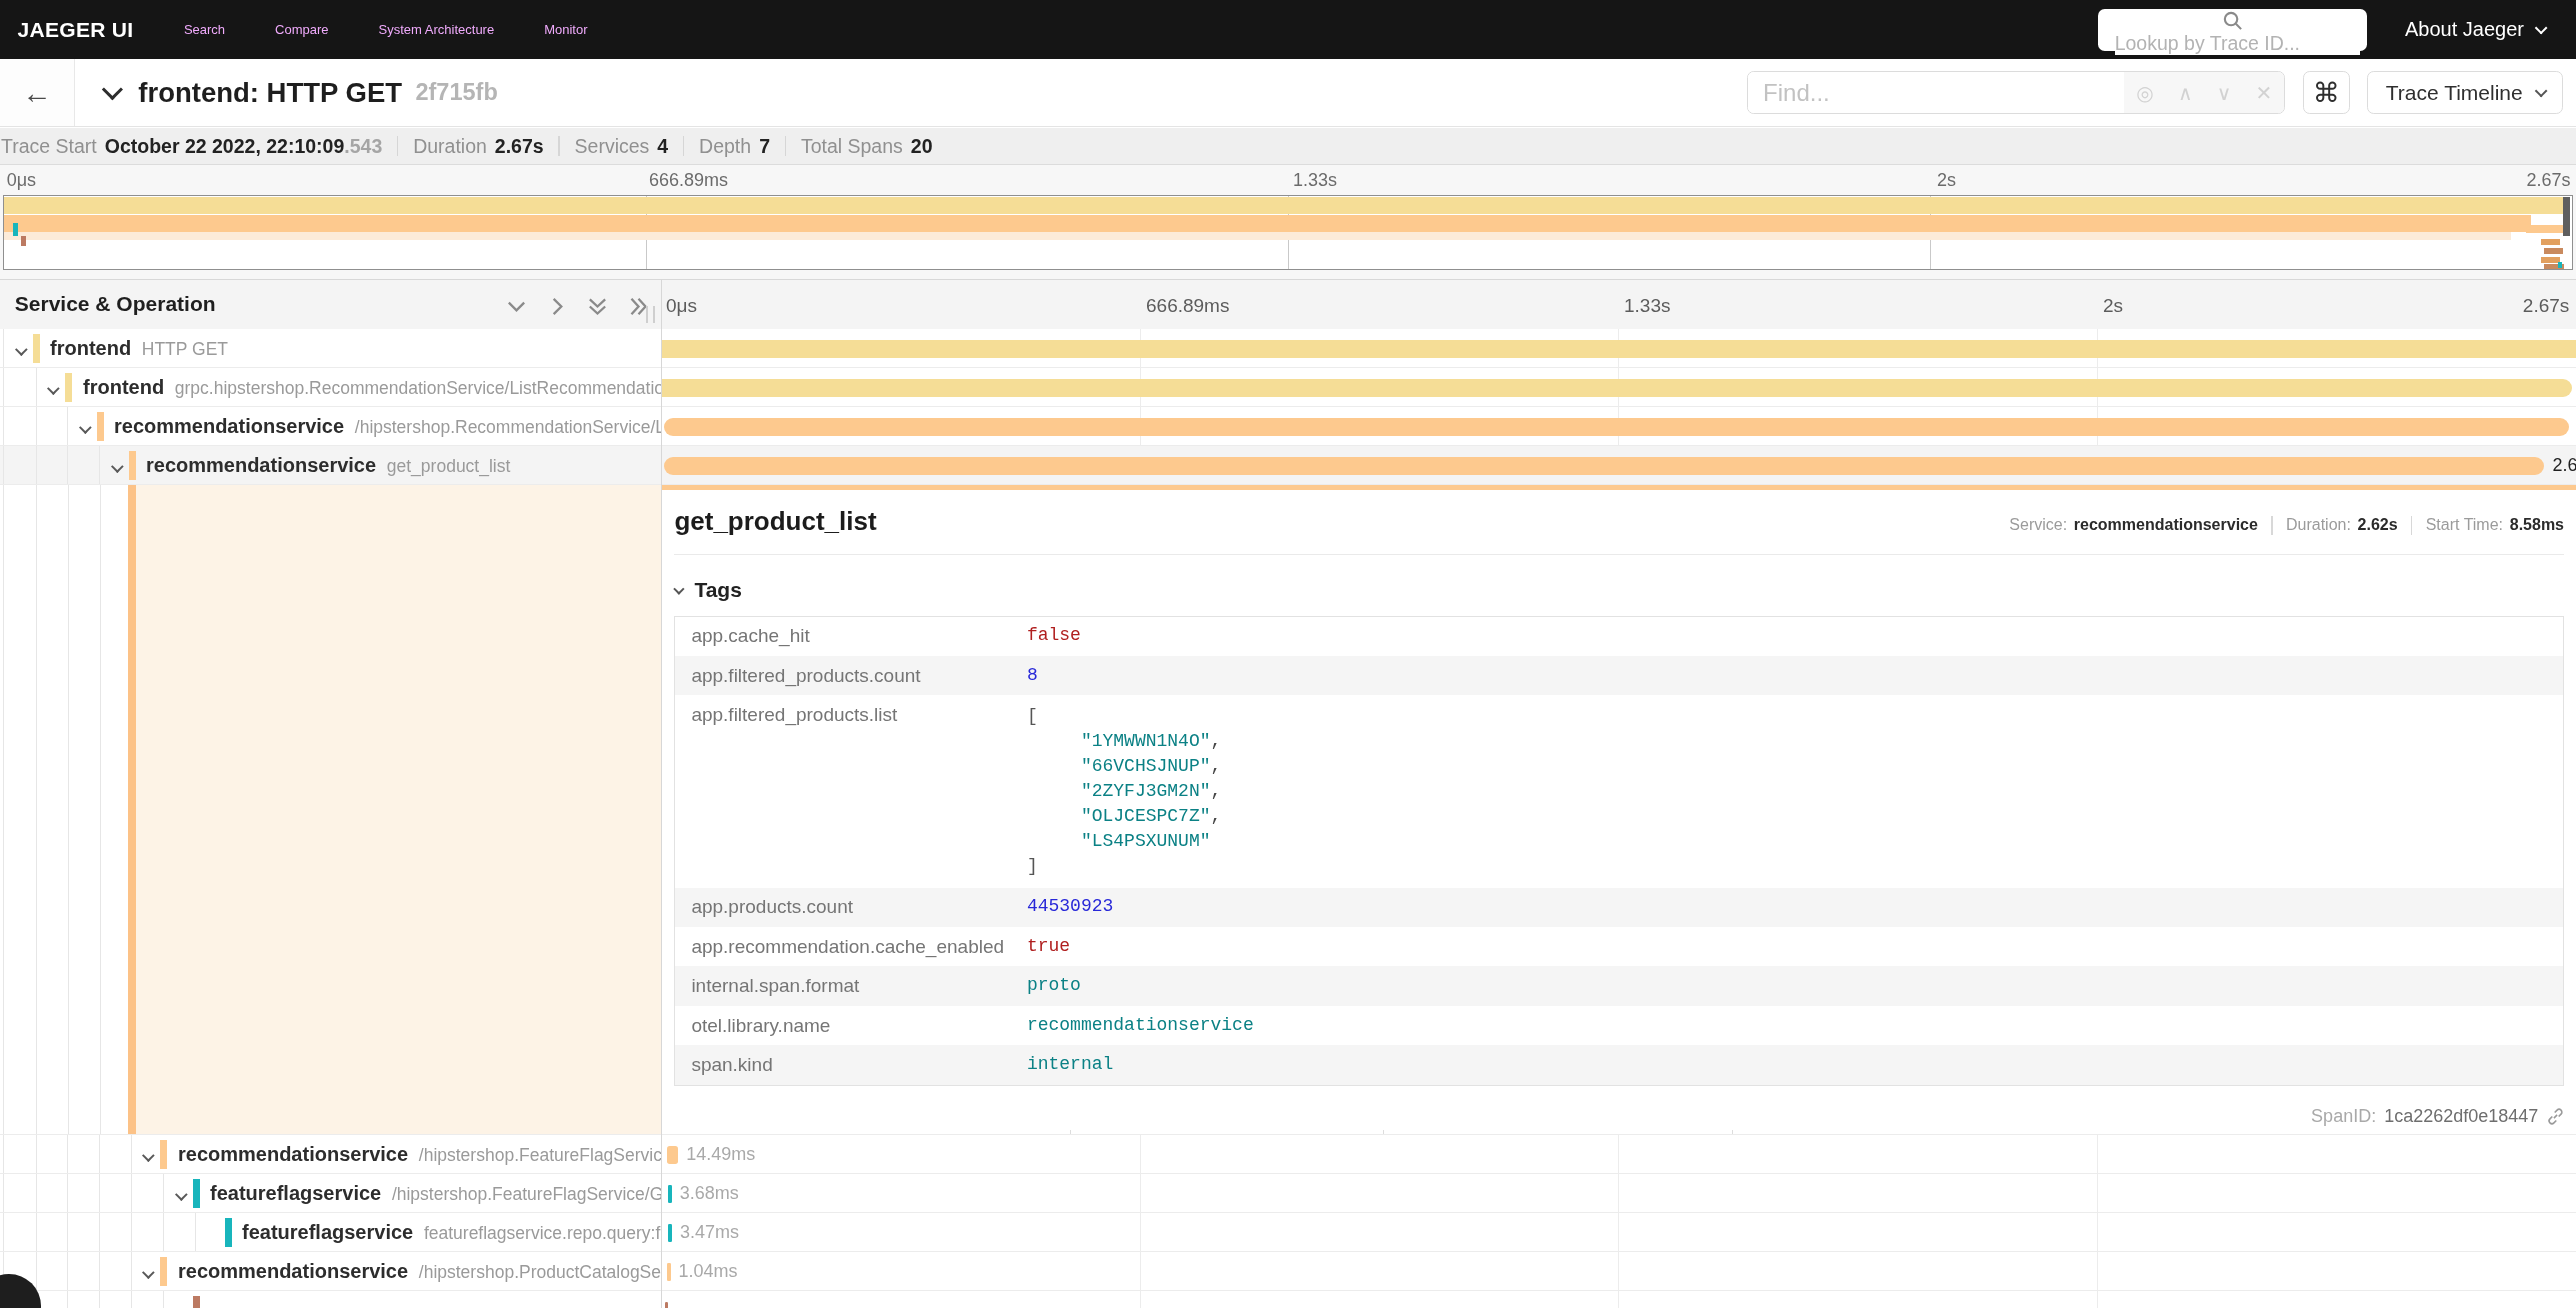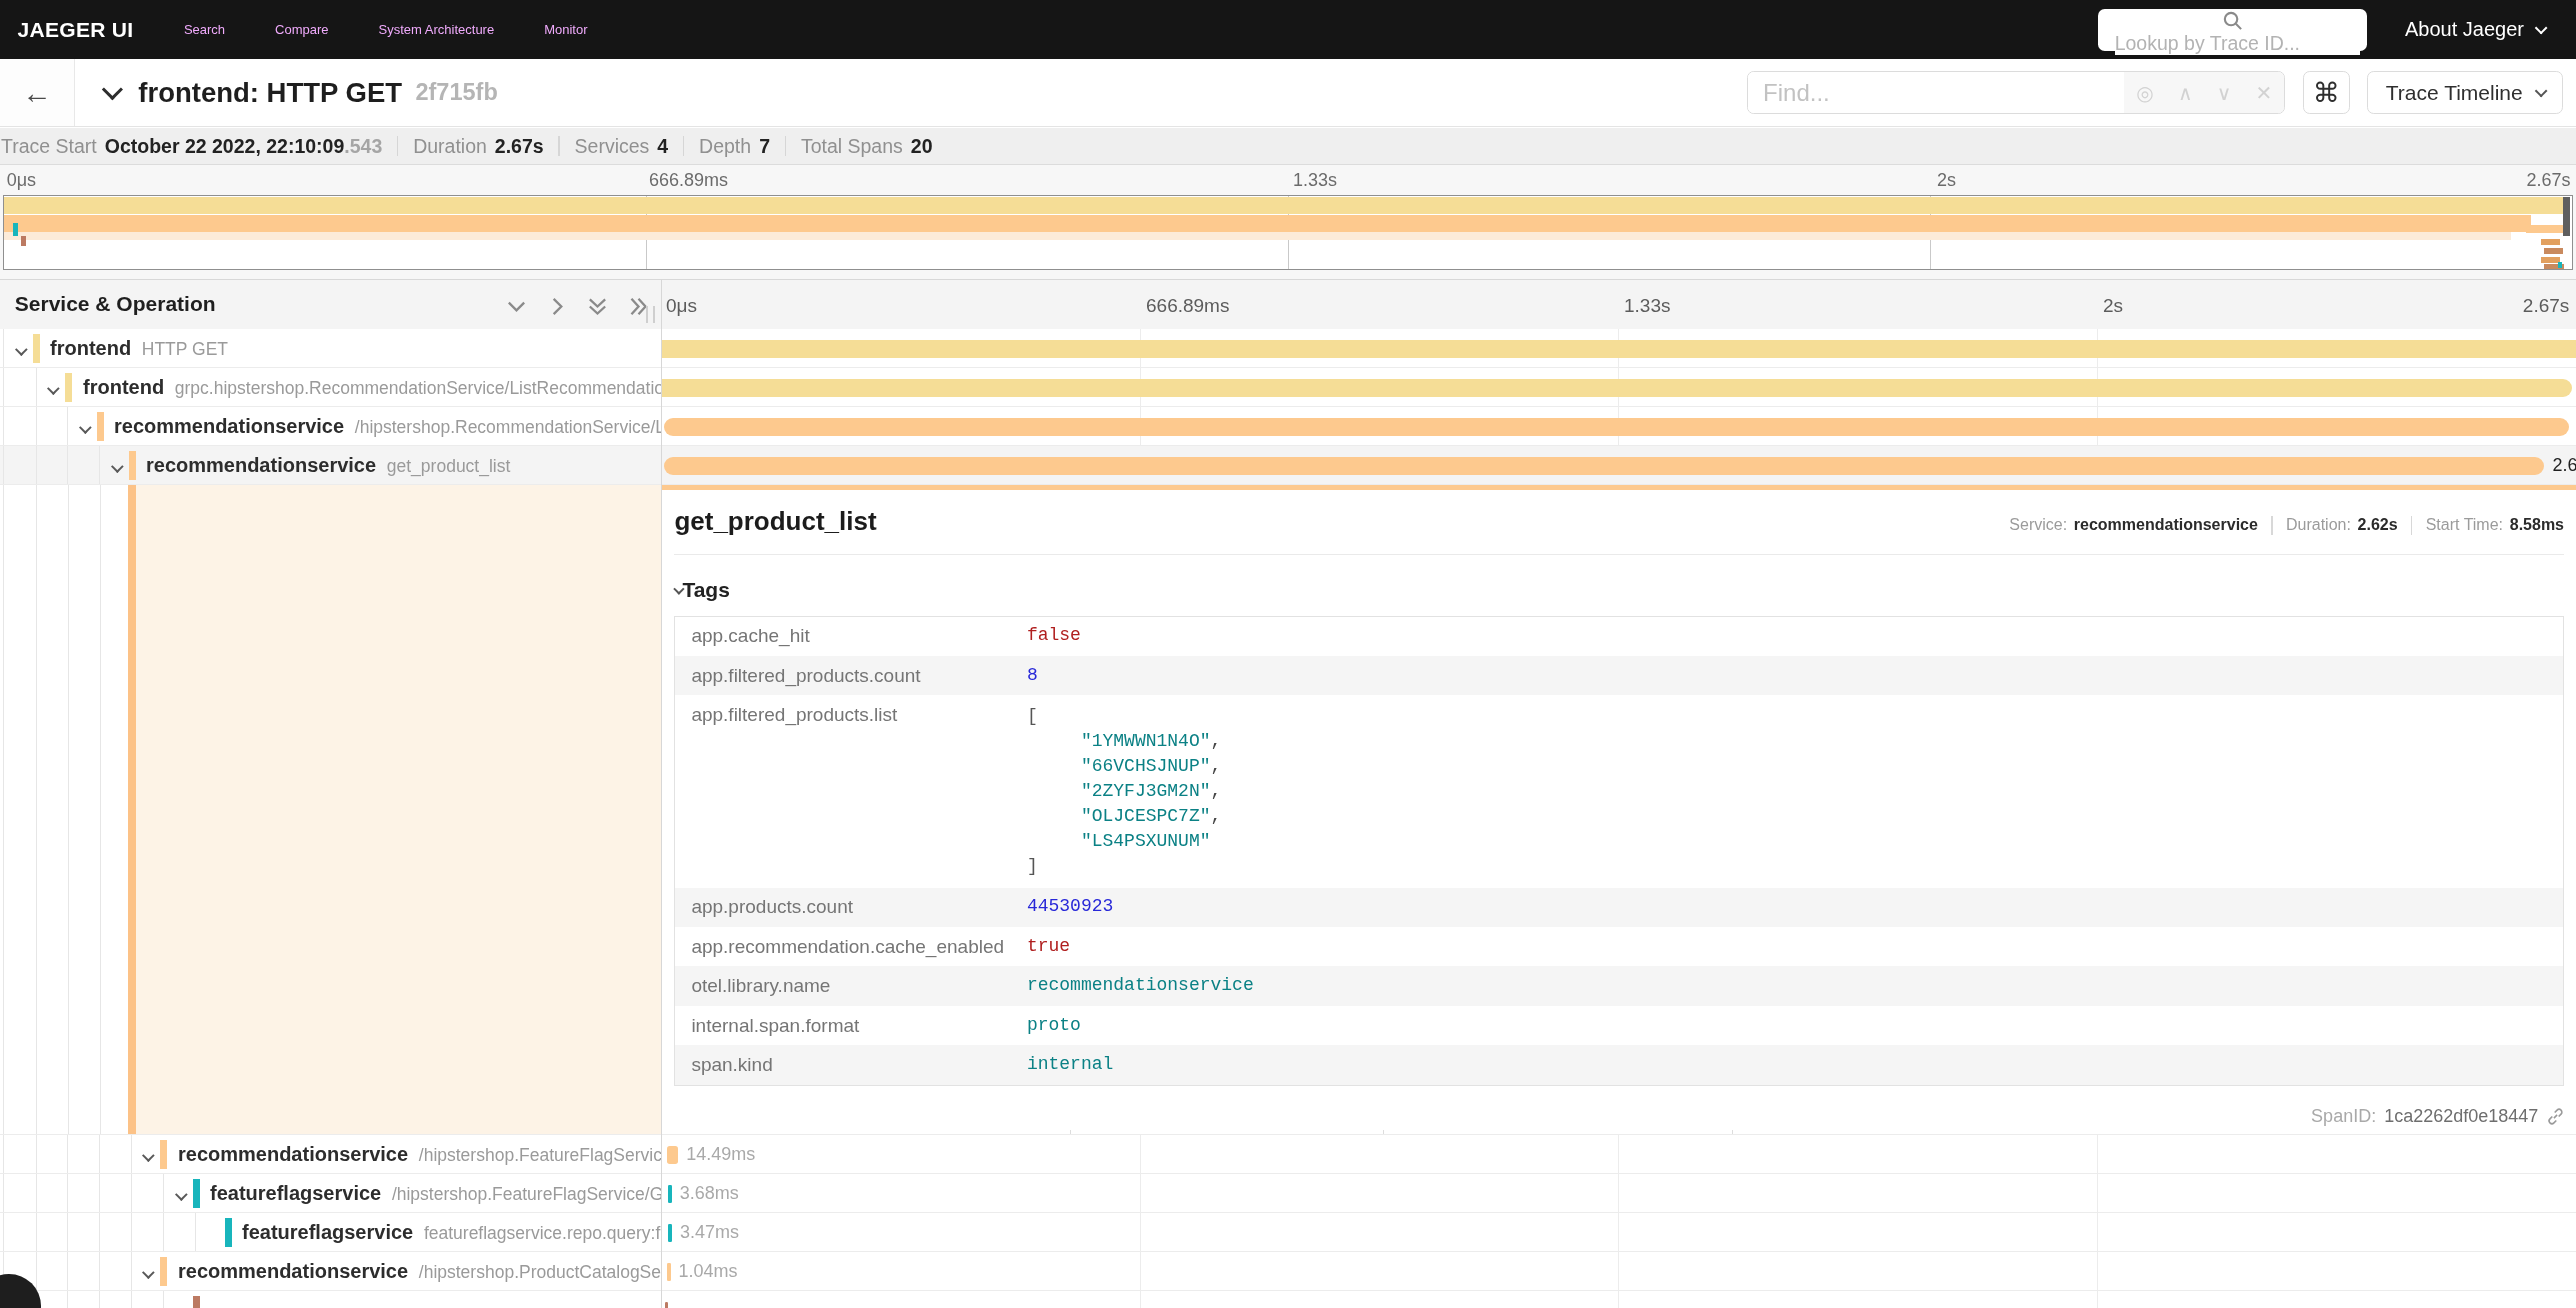--- a/index.html
+++ b/index.html
@@ -100,21 +100,21 @@
   .cream { position:absolute; left:136px; top:0; bottom:0; right:0; background:#fdf3e6; }
   .detail-bar { position:absolute; left:128px; top:0; bottom:0; width:8px; background:#fcc287; }
   .detail-panel-wrap { background:#fff; }
   .accent { position:absolute; left:0; right:0; top:0; height:4.7px; background:#fdc98e; }
   .panel { position:absolute; left:0; right:0; top:4.7px; bottom:0; padding:16px 12px 0 13.4px; }
   .panel-head { display:flex; align-items:baseline; border-bottom:1.3px solid #eaeaea; padding-bottom:17.5px; }
   .panel-title { font-size:26px; font-weight:bold; color:#1c1c1c; }
   .panel-meta { margin-left:auto; font-size:16px; color:#9b9b9b; display:flex; align-items:baseline; }
   .pm-val { color:#2b2b2b; font-weight:bold; margin-left:6.7px; }
   .pm-div { width:1.3px; height:19px; background:#d8d8d8; margin:0 13.4px; align-self:center; }
-  .tags-head { margin-top:23px; display:flex; align-items:center; cursor:pointer; }
+  .tags-head { margin-top:23px; display:flex; align-items:center; gap:12px; cursor:pointer; }
   .tags-chev { width:8px; height:8px; border-right:2px solid #555; border-bottom:2px solid #555;
     transform:rotate(45deg) translateY(-1.3px); }
   .tags-label { font-size:21px; font-weight:bold; color:#222; }
   table.tagtable { margin-top:13.4px; width:100%; border:0.7px solid #e2e2e2; border-collapse:collapse; }
   .tagtable tr:nth-child(even) { background:#f5f5f5; }
   .tagtable td { font-size:19px; padding:8.7px 6.7px 8.7px 16px; vertical-align:top; }
   .tagtable td.k { width:336px; color:#757575; }
   .tagtable td.v { font-family:"Liberation Mono", monospace; font-size:18px; }
   .v-bool { color:#b01f1f; } .v-num { color:#2828d8; } .v-str { color:#0b8185; }
   .jlist { line-height:25px; }
@@ -372,26 +372,26 @@
                 </tr>
                 <tr>
                   <td class="k">app.products.count</td>
                   <td class="v"><span class="v-num">44530923</span></td>
                 </tr>
                 <tr>
                   <td class="k">app.recommendation.cache_enabled</td>
                   <td class="v"><span class="v-bool">true</span></td>
                 </tr>
                 <tr>
+                  <td class="k">internal.span.format</td>
+                  <td class="v"><span class="v-str">proto</span></td>
+                </tr>
+                <tr>
                   <td class="k">otel.library.name</td>
                   <td class="v"><span class="v-str">recommendationservice</span></td>
-                </tr>
-                <tr>
-                  <td class="k">internal.span.format</td>
-                  <td class="v"><span class="v-str">proto</span></td>
                 </tr>
                 <tr>
                   <td class="k">span.kind</td>
                   <td class="v"><span class="v-str">internal</span></td>
                 </tr>
               </tbody>
         </table>
         <div class="proc-line">
           <span class="proc-chev"></span>
           <span class="proc-label">Process:</span>

